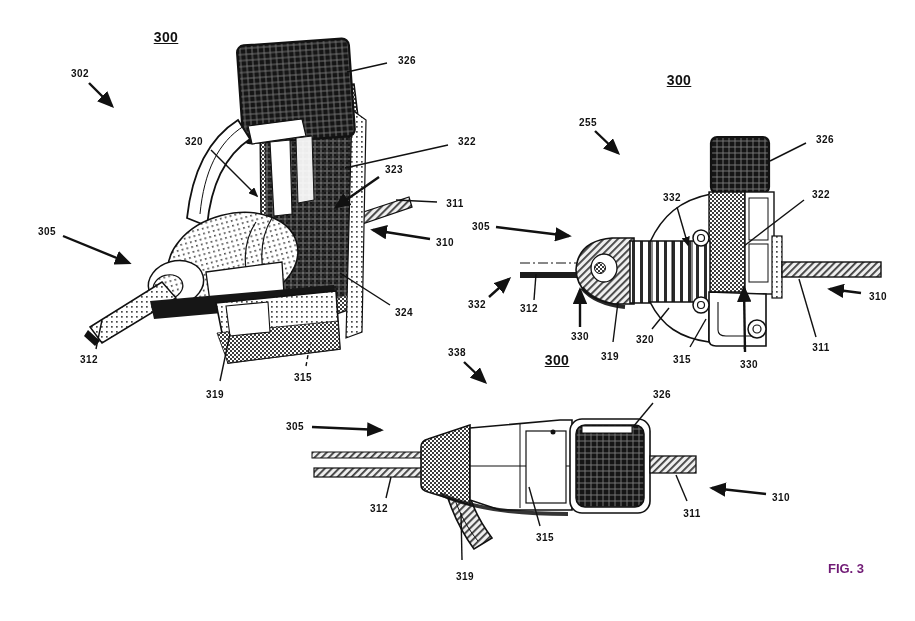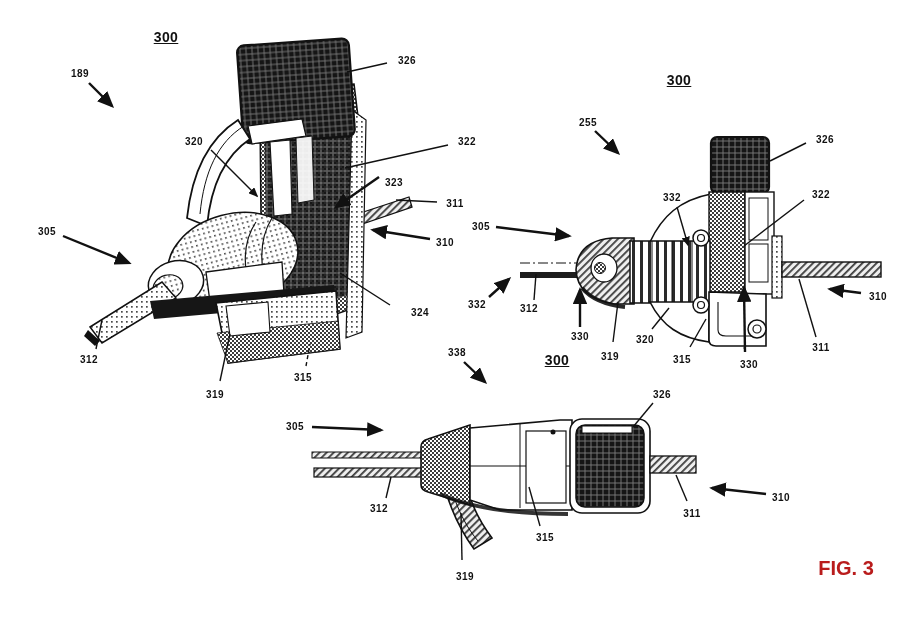--- a/index.html
+++ b/index.html
@@ -8,21 +8,21 @@
     font-family:"Liberation Sans",sans-serif;
   }
   .canvas svg.layer{position:absolute;left:0;top:0;}
   .ref-label{
     position:absolute;transform:translate(-50%,-50%);
     font-weight:bold;font-size:10px;color:#111;letter-spacing:.4px;white-space:nowrap;
   }
   .ref-label.underline{text-decoration:underline;font-size:14px;}
   .fig-caption{
     position:absolute;left:846px;top:568px;transform:translate(-50%,-50%);
-    font-weight:bold;font-size:20px;color:#b91c1c;white-space:nowrap;
+    font-weight:bold;font-size:13px;color:#701a75;white-space:nowrap;
   }
   .leader{stroke:#111;fill:none;}
   .leader.plain{stroke-width:1.4;}
   .leader.arrow{stroke-width:2.4;}
   .leader.thin-arrow{stroke-width:1.4;}
   .leader.dashed{stroke-width:1.4;stroke-dasharray:4 3;}
 </style>
 </head>
 <body>
 
@@ -165,29 +165,29 @@
       <line x1="653" y1="403" x2="633" y2="427" class="leader plain"></line>
       <line x1="386" y1="498" x2="391" y2="477" class="leader plain"></line>
       <line x1="540" y1="526" x2="529" y2="487" class="leader plain"></line>
       <line x1="462" y1="560" x2="461" y2="513" class="leader plain"></line>
       <line x1="687" y1="501" x2="676" y2="475" class="leader plain"></line>
       <line x1="766" y1="494" x2="712" y2="488" class="leader arrow" marker-end="url(#arrowhead)"></line>
     </svg>
 
   <div id="labels">
       <div class="ref-label underline" style="left: 166px; top: 37px;">300</div>
-      <div class="ref-label" style="left: 80px; top: 73px;">189</div>
+      <div class="ref-label" style="left: 80px; top: 73px;">302</div>
       <div class="ref-label" style="left: 407px; top: 60px;">326</div>
       <div class="ref-label" style="left: 194px; top: 141px;">320</div>
       <div class="ref-label" style="left: 467px; top: 141px;">322</div>
-      <div class="ref-label" style="left: 394px; top: 182px;">323</div>
+      <div class="ref-label" style="left: 394px; top: 169px;">323</div>
       <div class="ref-label" style="left: 455px; top: 203px;">311</div>
       <div class="ref-label" style="left: 445px; top: 242px;">310</div>
       <div class="ref-label" style="left: 47px; top: 231px;">305</div>
-      <div class="ref-label" style="left: 420px; top: 312px;">324</div>
+      <div class="ref-label" style="left: 404px; top: 312px;">324</div>
       <div class="ref-label" style="left: 89px; top: 359px;">312</div>
       <div class="ref-label" style="left: 215px; top: 394px;">319</div>
       <div class="ref-label" style="left: 303px; top: 377px;">315</div>
       <div class="ref-label underline" style="left: 679px; top: 80px;">300</div>
       <div class="ref-label" style="left: 588px; top: 122px;">255</div>
       <div class="ref-label" style="left: 825px; top: 139px;">326</div>
       <div class="ref-label" style="left: 821px; top: 194px;">322</div>
       <div class="ref-label" style="left: 672px; top: 197px;">332</div>
       <div class="ref-label" style="left: 481px; top: 226px;">305</div>
       <div class="ref-label" style="left: 477px; top: 304px;">332</div>

